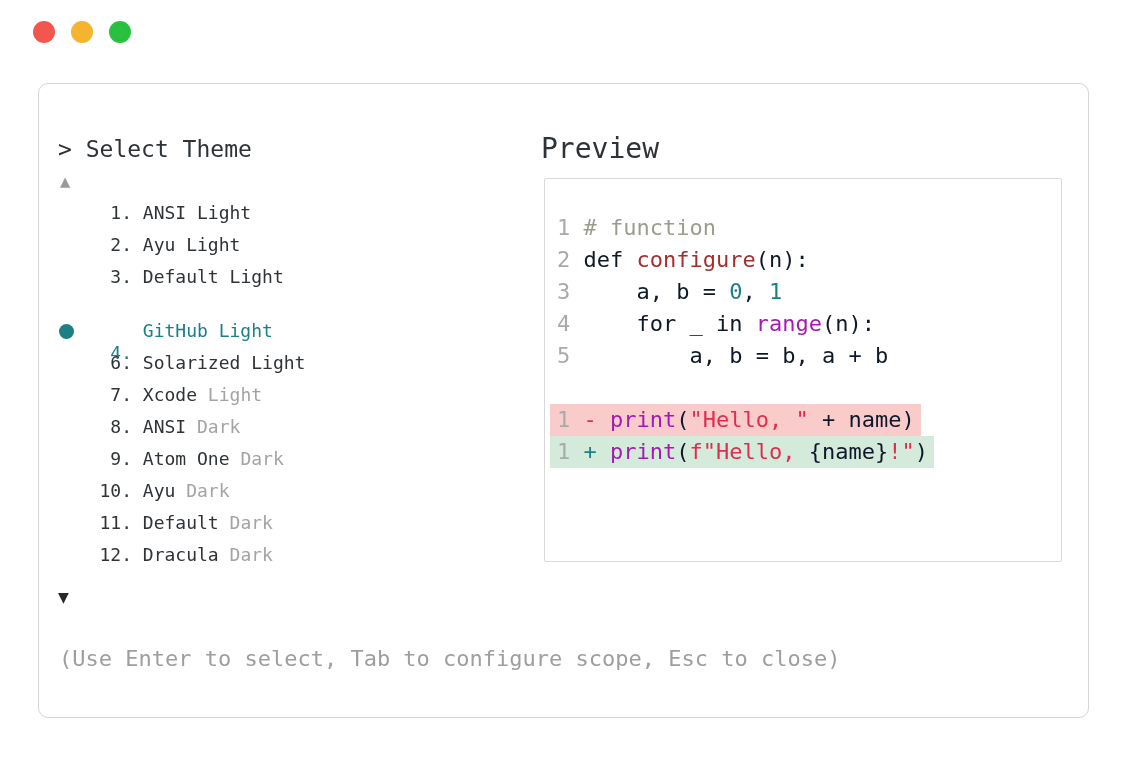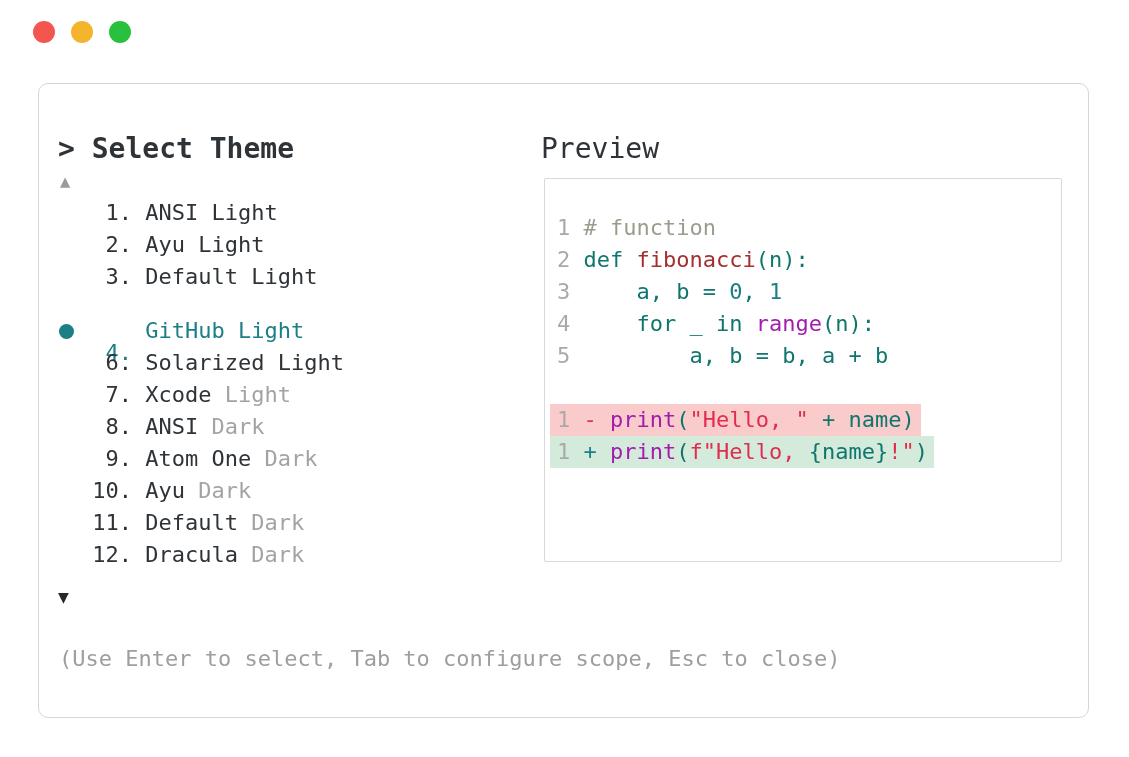--- a/index.html
+++ b/index.html
@@ -13,28 +13,28 @@
   
   .traffic { position:absolute; left:33px; top:21px; display:flex; gap:16px; }
   .dot { width:22px; height:22px; border-radius:50%; display:inline-block; }
   
   .panel {
     position:absolute; left:38px; top:83px; width:1051px; height:635px;
     border:1.5px solid #d6d6d6; border-radius:10px; background:#ffffff;
   }
   .prompt {
     position:absolute; left:19px; top:49px;
-    font-size:28px; line-height:32px; white-space:pre; color:#2e3338;font-weight:bold;
+    font-size:23px; line-height:32px; white-space:pre; color:#2e3338;
   }
   .scroll-up {
     position:absolute; left:21px; top:81px;
     font-size:17px; line-height:32px; color:#9a9a9a; cursor:default;
   }
   .theme-list { position:absolute; left:19px; top:113px; }
-  .trow { height:32px; line-height:32px; font-size:22px; white-space:pre; }
+  .trow { height:32px; line-height:32px; font-size:18px; white-space:pre; }
   .trow .marker { display:inline-block; width:32px; position:relative; vertical-align:top; }
   .trow .bullet {
     position:absolute; left:1px; top:9px; width:15px; height:15px;
     border-radius:50%; background:#1b7f85;
   }
   .trow .num { display:inline-block; width:42px; text-align:right; vertical-align:top; }
   .trow.selected, .trow.selected .num, .trow.selected .suffix { color:#1b7f85;margin-top:22px; }
   .suffix.muted { color:#a3a3a3; }
   .scroll-down {
     position:absolute; left:19px; top:497px;
@@ -55,21 +55,21 @@
     padding-top:33px; overflow:hidden;
   }
   .cline { height:32px; line-height:32px; font-size:22px; white-space:pre; padding-left:12px; }
   .blank-line { height:32px; }
   .diff-row { height:32px; line-height:32px; font-size:22px; white-space:pre; padding-left:5px; }
   .diff-chip { display:inline-block; height:32px; padding:0 6px 0 7px; }
   .diff-chip.removed { background:#f9cbcb; }
   .diff-chip.added { background:#d4ebdc; }
   
   .ln { color:#a9a9a9; }
-  .tk-text { color:#0f766e; }
+  .tk-text { color:#0f172a; }
   .tk-comment { color:#9c9c8e; }
   .tk-func { color:#a52f2f; }
   .tk-num { color:#1b7f85; }
   .tk-accent { color:#1b7f85; }
   .tk-builtin { color:#a21caf; }
   .tk-string { color:#e02d4f; }
 </style>
 </head>
 <body>
 
@@ -103,21 +103,21 @@
 
     <div class="scroll-down">▼</div>
 
     <div class="help">(Use Enter to select, Tab to configure scope, Esc to close)</div>
 
     <div class="preview-title">Preview</div>
 
     <div class="preview-box">
       <div id="code-lines">
           <div class="cline"><span class="ln">1 </span><span class="tk-comment"># function</span></div>
-          <div class="cline"><span class="ln">2 </span><span class="tk-text">def </span><span class="tk-func">fibonacci</span><span class="tk-text">(n):</span></div>
+          <div class="cline"><span class="ln">2 </span><span class="tk-text">def </span><span class="tk-func">configure</span><span class="tk-text">(n):</span></div>
           <div class="cline"><span class="ln">3 </span><span class="tk-text">    a, b = </span><span class="tk-num">0</span><span class="tk-text">, </span><span class="tk-num">1</span></div>
           <div class="cline"><span class="ln">4 </span><span class="tk-text">    for _ in </span><span class="tk-builtin">range</span><span class="tk-text">(n):</span></div>
           <div class="cline"><span class="ln">5 </span><span class="tk-text">        a, b = b, a + b</span></div>
         </div>
       <div class="blank-line"></div>
       <div id="diff-lines">
           <div class="diff-row"><span class="diff-chip removed"><span class="ln">1 </span><span class="tk-string">- </span><span class="tk-builtin">print</span><span class="tk-text">(</span><span class="tk-string">"Hello, "</span><span class="tk-text"> + name)</span></span></div>
           <div class="diff-row"><span class="diff-chip added"><span class="ln">1 </span><span class="tk-accent">+ </span><span class="tk-builtin">print</span><span class="tk-text">(</span><span class="tk-string">f"Hello, </span><span class="tk-text">{name}</span><span class="tk-string">!"</span><span class="tk-text">)</span></span></div>
         </div>
     </div>

